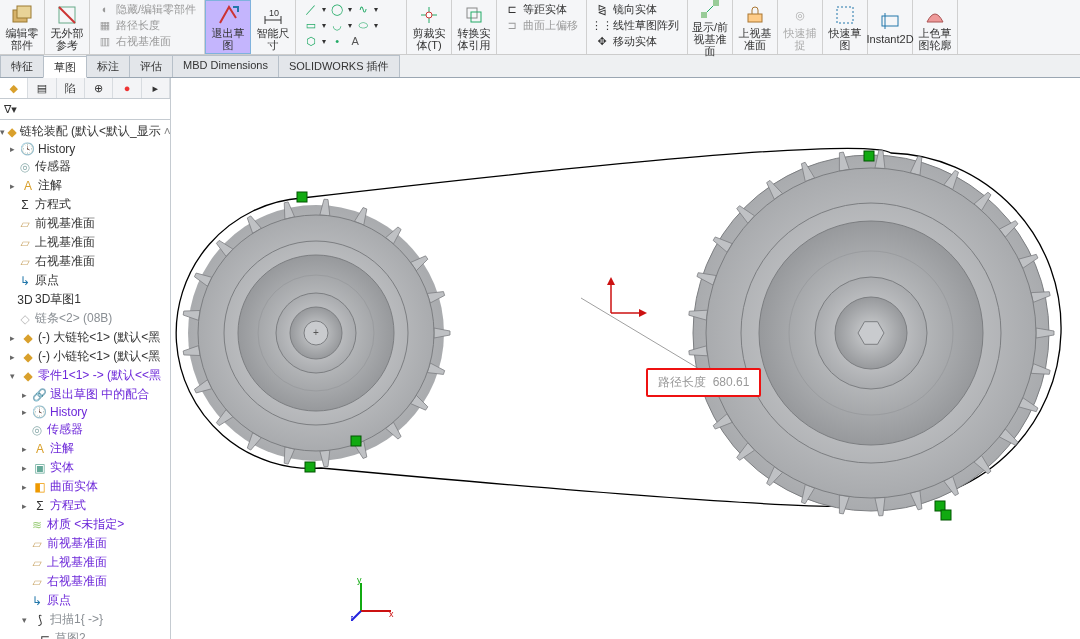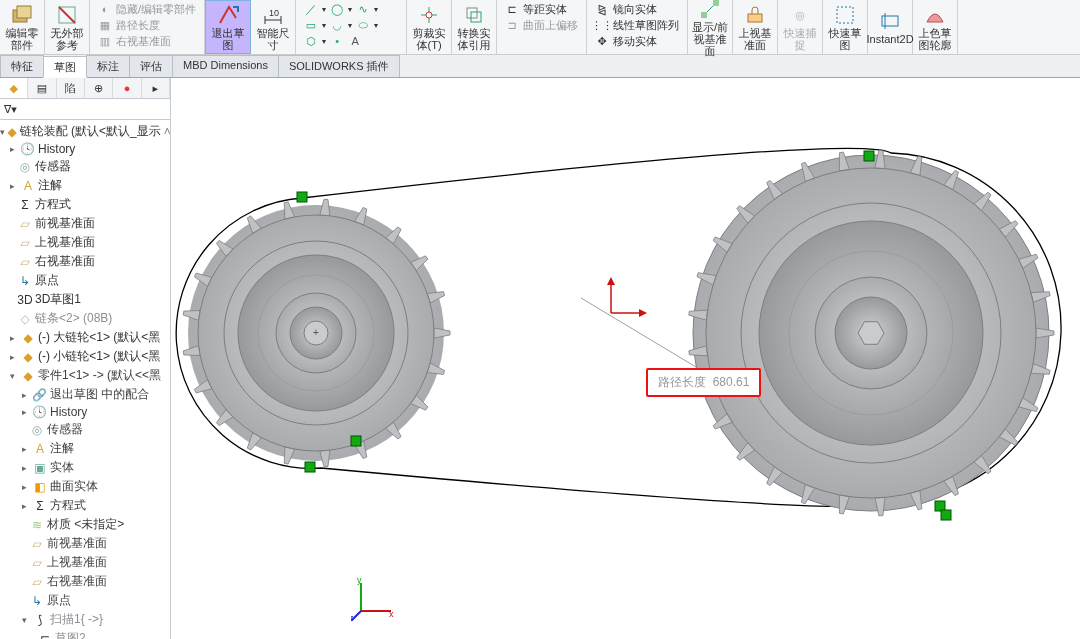--- a/index.html
+++ b/index.html
@@ -15,21 +15,21 @@
 .tab.active{background:#fff;border-bottom:1px solid #fff;position:relative;top:1px}
 .vbar{position:absolute;right:8px;top:80px;display:flex;gap:4px;align-items:center;background:rgba(255,255,255,.7);padding:2px;border:1px solid #d0d5da;border-radius:2px}
 .vbtn{width:18px;height:18px;display:flex;align-items:center;justify-content:center;cursor:pointer;color:#6b7b8c}
 .body{display:flex;height:563px}
 .side{width:170px;border-right:1px solid #c5cbd1;display:flex;flex-direction:column}
 .side-top{display:flex;height:20px;border-bottom:1px solid #c5cbd1;background:#f3f4f6}
 .side-top>div{flex:1;display:flex;align-items:center;justify-content:center;border-right:1px solid #d8dce0;cursor:pointer}
 .side-filter{height:20px;border-bottom:1px solid #c5cbd1;display:flex;align-items:center;padding:0 4px}
 .tree{flex:1;overflow:auto;padding:2px 0}
 .tn{display:flex;align-items:center;gap:3px;padding:1px 2px;white-space:nowrap;cursor:pointer;font-size:12px}
-.tn.blue>span.lbl{color:#404040}
+.tn.blue>span.lbl{color:#6d28d9}
 .tn.grey>span.lbl{color:#8a8f94}
 .exp{width:8px;font-size:9px;color:#666}
 .ic{width:14px;height:14px;display:flex;align-items:center;justify-content:center}
 .view{flex:1;position:relative;background:#fff}
 .callout{position:absolute;left:475px;top:290px;border:2px solid #e11;padding:4px 10px;font-size:12px;color:#999;background:#fff;border-radius:2px}
 .triad{position:absolute;left:180px;bottom:20px;width:44px;height:44px}
 svg{display:block}
 </style>
 </head>
 <body>

